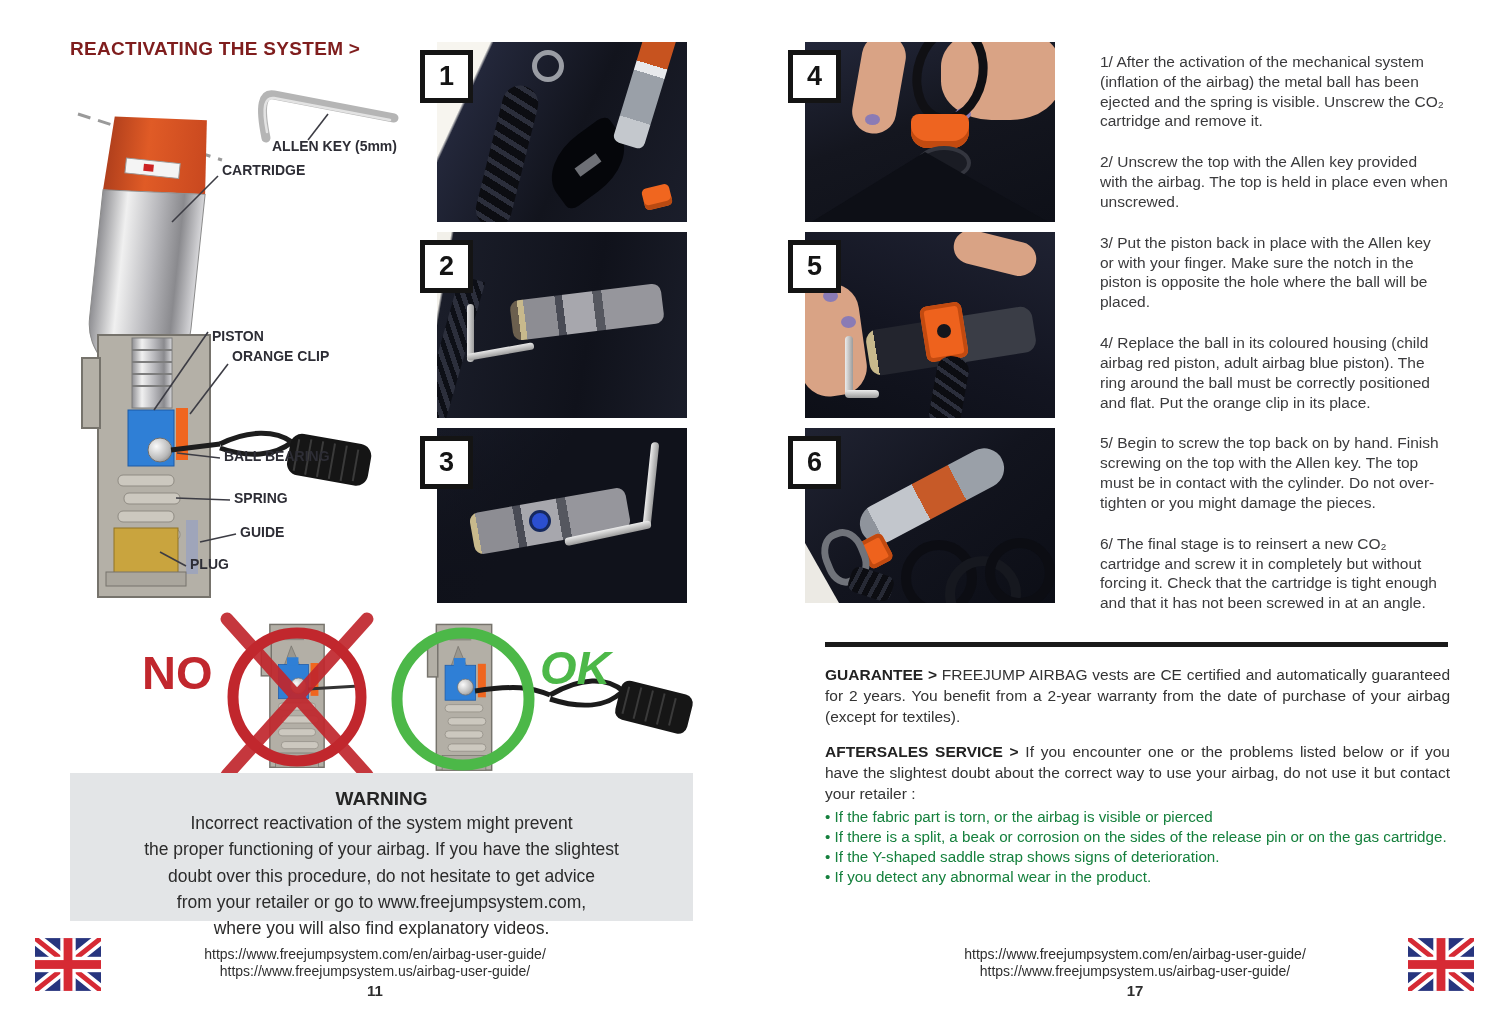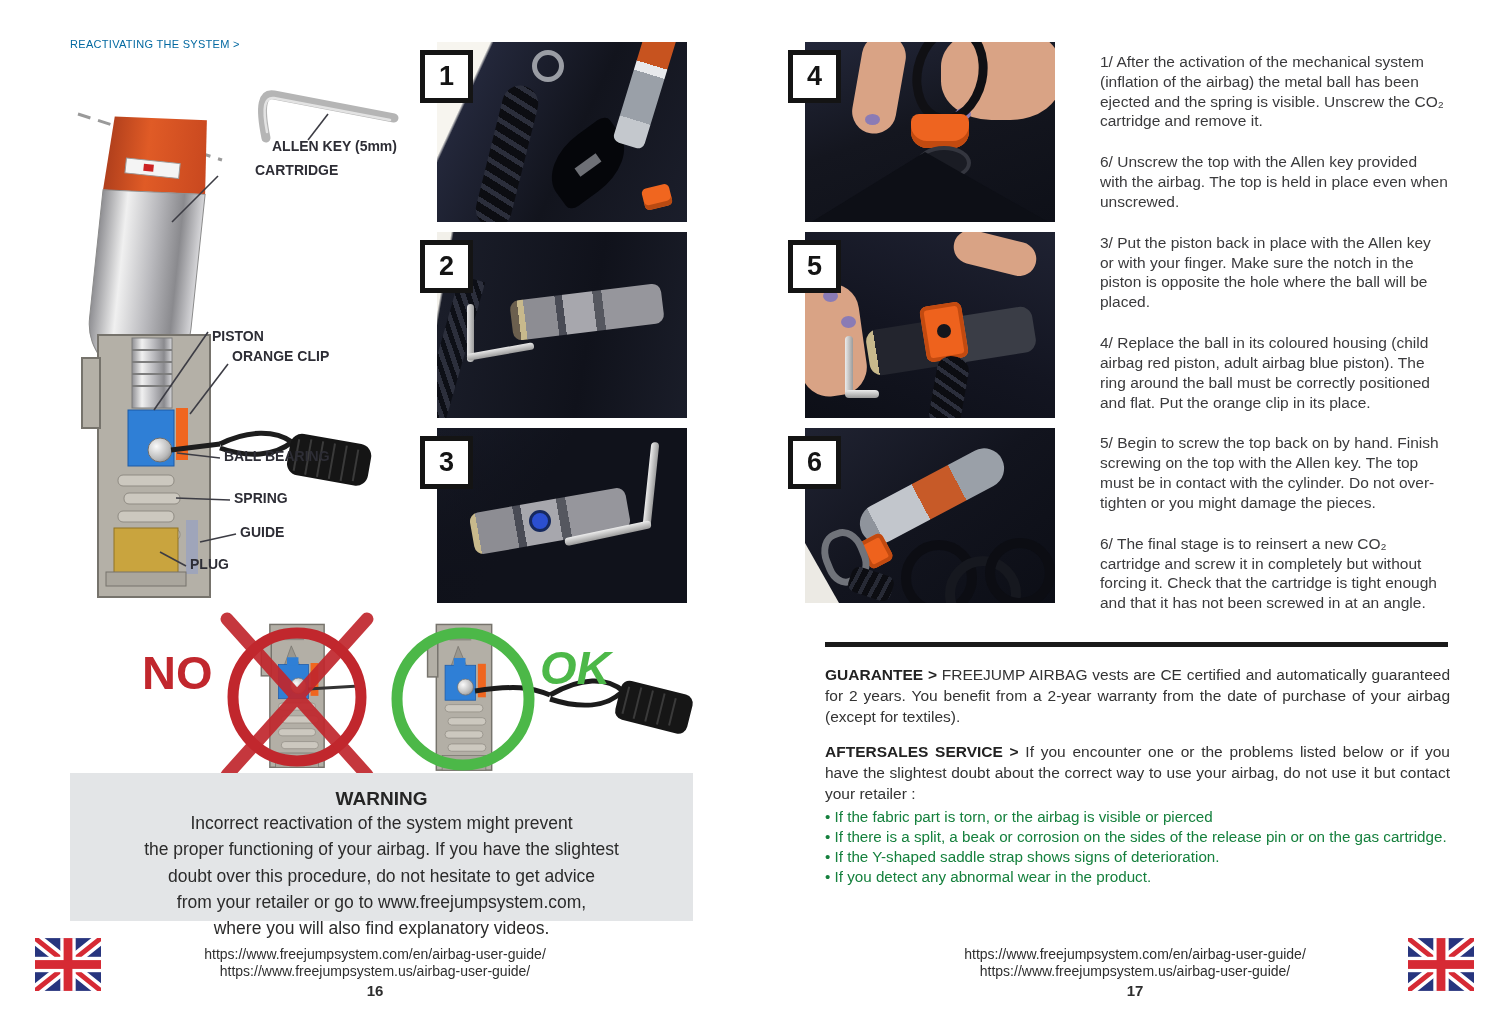--- a/index.html
+++ b/index.html
@@ -1,21 +1,21 @@
 <!DOCTYPE html>
 <html><head>
 <meta charset="utf-8">
 <style>
   html,body{margin:0;padding:0;background:#fff;}
   .page{position:relative;width:1500px;height:1035px;background:#ffffff;
         font-family:"Liberation Sans",sans-serif;overflow:hidden;color:#3a3a3c;}
   .abs{position:absolute;}
 
   
-  .doc-title{font-size:11px;font-weight:normal;color:#0369a1;letter-spacing:.3px;}
+  .doc-title{font-size:19px;font-weight:bold;color:#7f1d1d;letter-spacing:.3px;}
   .dlabel{position:absolute;font-size:14px;font-weight:bold;color:#2d2d35;white-space:nowrap;}
 
   
   .photo{position:absolute;width:250px;overflow:hidden;background:#12141d;}
   .numbox{position:absolute;width:43px;height:43px;background:#fff;border:5px solid #141414;
           display:flex;align-items:center;justify-content:center;
           font-size:27px;font-weight:bold;color:#141414;z-index:5;}
   .shape{position:absolute;}
 
   
@@ -162,21 +162,21 @@
       <line class="lead" x1="148" y1="96" x2="102" y2="142"></line>
       <line class="lead" x1="138" y1="252" x2="84" y2="330"></line>
       <line class="lead" x1="158" y1="284" x2="120" y2="334"></line>
       <line class="lead" x1="150" y1="378" x2="107" y2="373"></line>
       <line class="lead" x1="160" y1="420" x2="106" y2="418"></line>
       <line class="lead" x1="166" y1="454" x2="130" y2="462"></line>
       <line class="lead" x1="116" y1="486" x2="90" y2="472"></line>
     </svg>
 
     <div class="dlabel" style="left:202px;top:58px;">ALLEN KEY (5mm)</div>
-    <div class="dlabel" style="left:152px;top:82px;margin-left:33px;">CARTRIDGE</div>
+    <div class="dlabel" style="left:152px;top:82px;">CARTRIDGE</div>
     <div class="dlabel" style="left:142px;top:236px;margin-top:12px;">PISTON</div>
     <div class="dlabel" style="left:162px;top:268px;">ORANGE CLIP</div>
     <div class="dlabel" style="left:154px;top:368px;">BALL BEARING</div>
     <div class="dlabel" style="left:164px;top:410px;">SPRING</div>
     <div class="dlabel" style="left:170px;top:444px;">GUIDE</div>
     <div class="dlabel" style="left:120px;top:476px;">PLUG</div>
   </div>
 
   <div class="photo" style="left:437px;top:42px;height:180px;
        background:linear-gradient(115deg,#f7f5ef 0%,#f7f5ef 16%,#23273a 17%,#12141d 55%,#1b1e2b 100%);">
@@ -256,21 +256,21 @@
     <div class="warn-line">from your retailer or go to www.freejumpsystem.com,</div>
     <div class="warn-line">where you will also find explanatory videos.</div>
   </div>
 
   <svg class="abs" style="left:35px;top:938px;" width="66" height="53" viewBox="0 0 60 48">
       <use href="#ukflag"></use>
     </svg>
   <div class="urls" style="left:90px;top:946px;width:570px;">
     <div>https://www.freejumpsystem.com/en/airbag-user-guide/</div>
     <div>https://www.freejumpsystem.us/airbag-user-guide/</div>
-    <div class="pagenum">16</div>
+    <div class="pagenum">11</div>
   </div>
 
   <div class="photo" style="left:805px;top:42px;height:180px;
        background:linear-gradient(160deg,#23273a 0%,#14161f 45%,#0e1018 100%);">
     <div class="shape" style="right:-6px;top:-14px;width:120px;height:92px;background:#d9a385;border-radius:42%;"></div>
     <div class="shape" style="left:52px;top:-8px;width:44px;height:100px;background:#d9a385;border-radius:22px;transform:rotate(10deg);"></div>
     <div class="shape" style="left:150px;top:66px;width:16px;height:12px;background:#8a7bb5;border-radius:50%;"></div>
     <div class="shape" style="left:60px;top:72px;width:15px;height:11px;background:#8a7bb5;border-radius:50%;"></div>
     <div class="shape" style="left:108px;top:-18px;width:56px;height:82px;border:9px solid #101014;border-radius:50%;transform:rotate(12deg);background:transparent;"></div>
     <div class="shape" style="left:106px;top:72px;width:58px;height:34px;background:#ee6420;border-radius:8px 8px 16px 16px;box-shadow:inset 0 -7px 0 #c24a10;"></div>
@@ -311,21 +311,21 @@
     <div class="shape" style="left:18px;bottom:18px;width:30px;height:42px;border:7px solid #70737a;border-radius:45% 45% 40% 40%;transform:rotate(-22deg);background:transparent;"></div>
     <div class="shape" style="left:44px;bottom:6px;width:44px;height:26px;background:repeating-linear-gradient(100deg,#0c0d12 0 6px,#272a35 6px 10px);border-radius:8px;transform:rotate(18deg);"></div>
     <div class="shape" style="left:0;bottom:0;width:34px;height:60px;background:#eceae4;clip-path:polygon(0 0,0 100%,100% 100%);"></div>
   </div>
   <div class="numbox" style="left:788px;top:436px;">
       <span>6</span>
     </div>
 
   <div class="steps">
     <p>1/ After the activation of the mechanical system (inflation of the airbag) the metal ball has been ejected and the spring is visible. Unscrew the CO₂ cartridge and remove it.</p>
-    <p>6/ Unscrew the top with the Allen key provided with the airbag. The top is held in place even when unscrewed.</p>
+    <p>2/ Unscrew the top with the Allen key provided with the airbag. The top is held in place even when unscrewed.</p>
     <p>3/ Put the piston back in place with the Allen key or with your finger. Make sure the notch in the piston is opposite the hole where the ball will be placed.</p>
     <p>4/ Replace the ball in its coloured housing (child airbag red piston, adult airbag blue piston). The ring around the ball must be correctly positioned and flat. Put the orange clip in its place.</p>
     <p>5/ Begin to screw the top back on by hand. Finish screwing on the top with the Allen key. The top must be in contact with the cylinder. Do not over-tighten or you might damage the pieces.</p>
     <p>6/ The final stage is to reinsert a new CO₂ cartridge and screw it in completely but without forcing it. Check that the cartridge is tight enough and that it has not been screwed in at an angle.</p>
   </div>
 
   <div class="rule"></div>
 
   <div class="gpara" style="top:665px;">
     <b class="inlbl">GUARANTEE &gt;</b>

